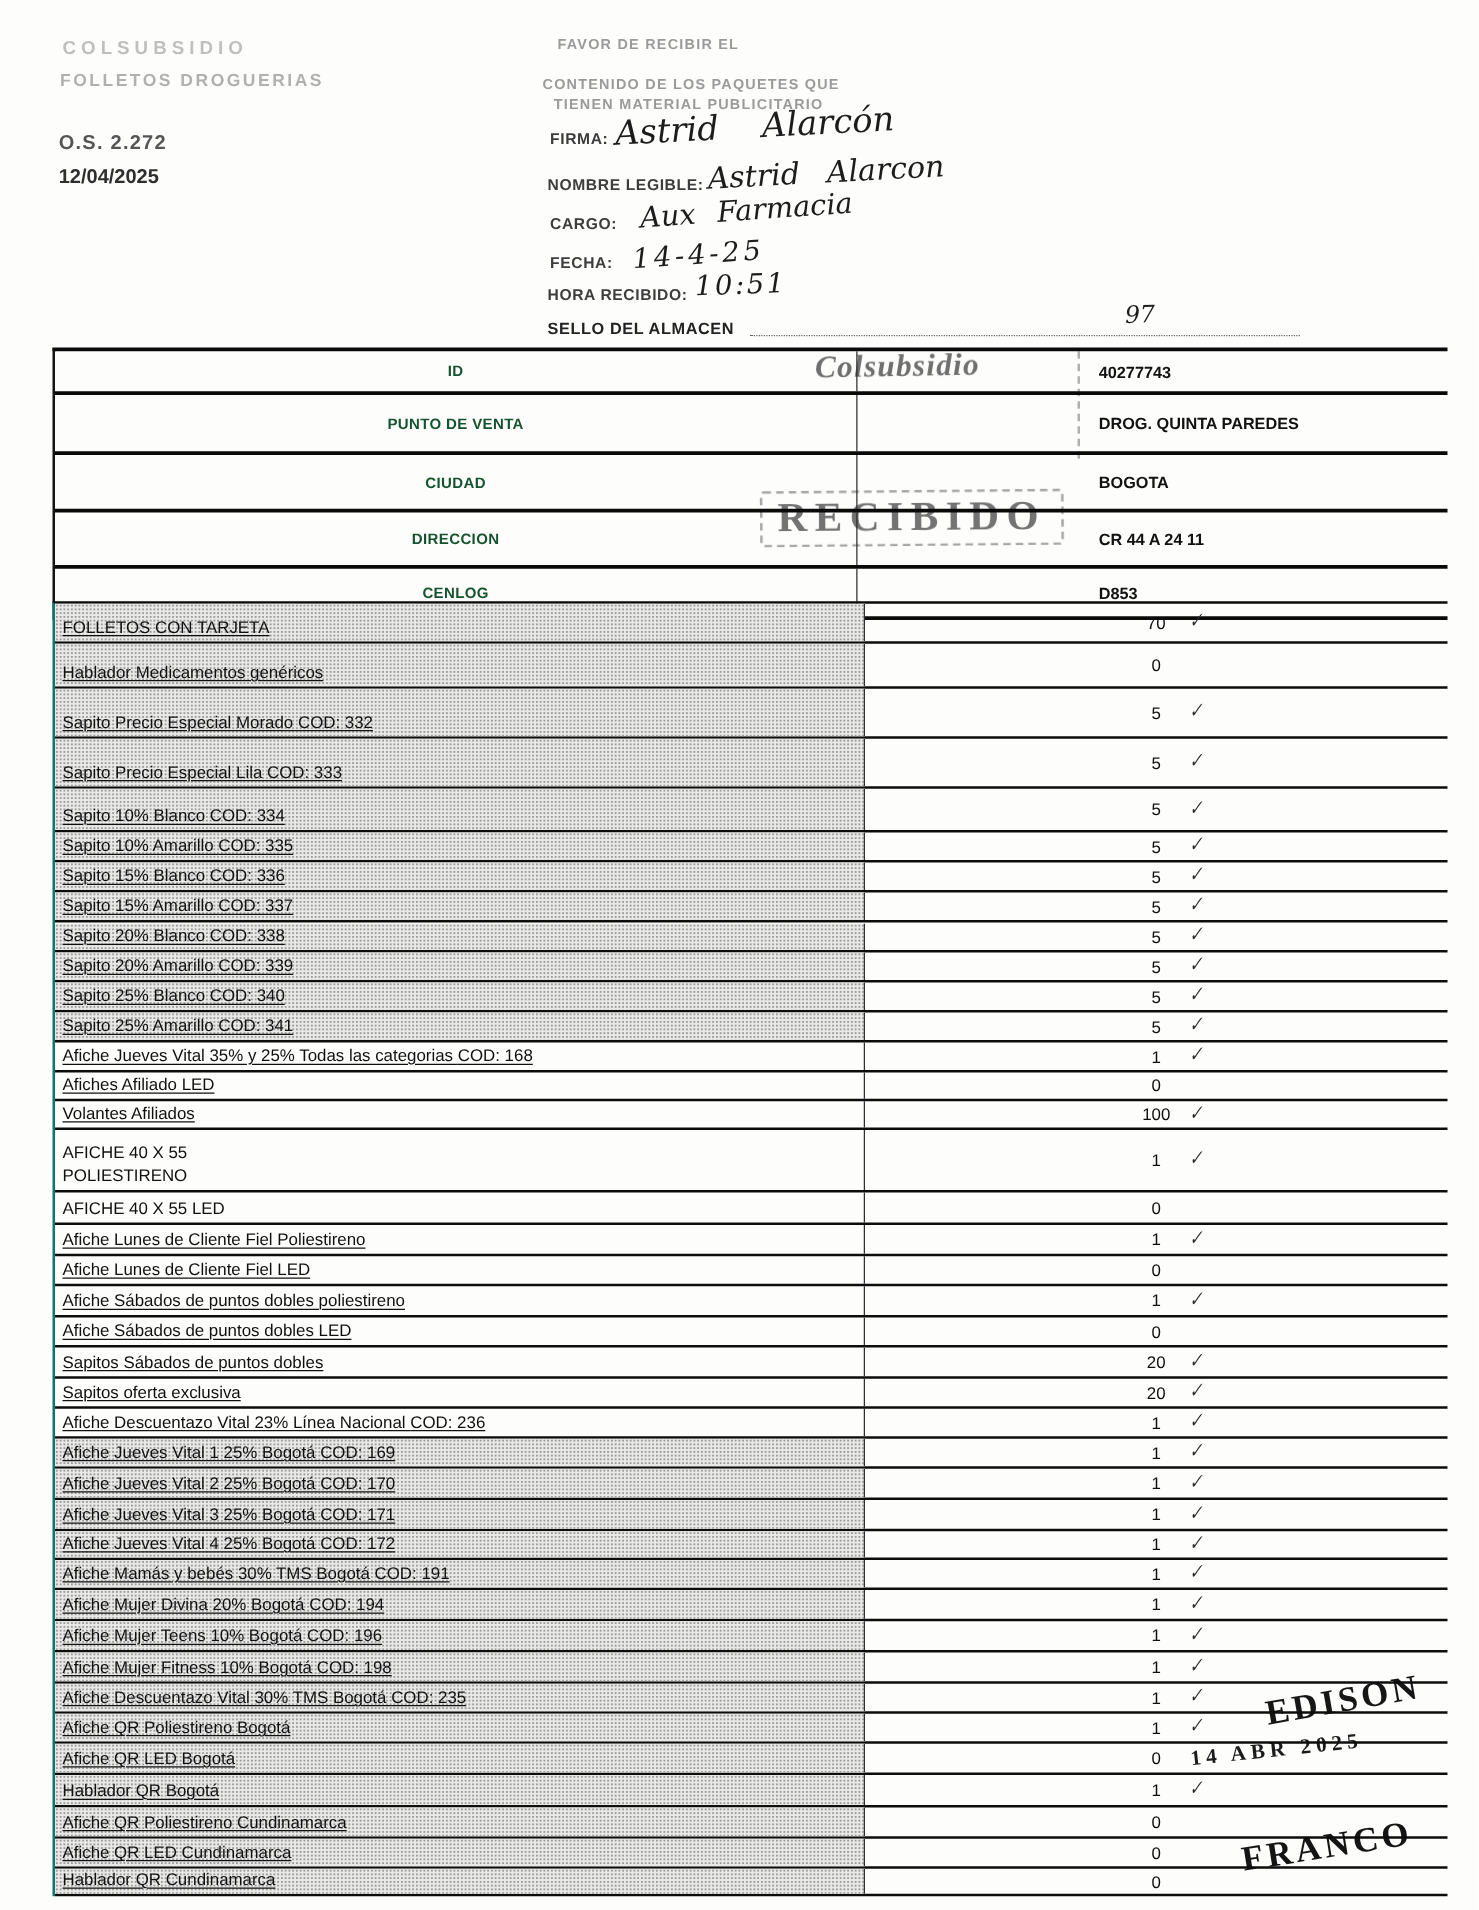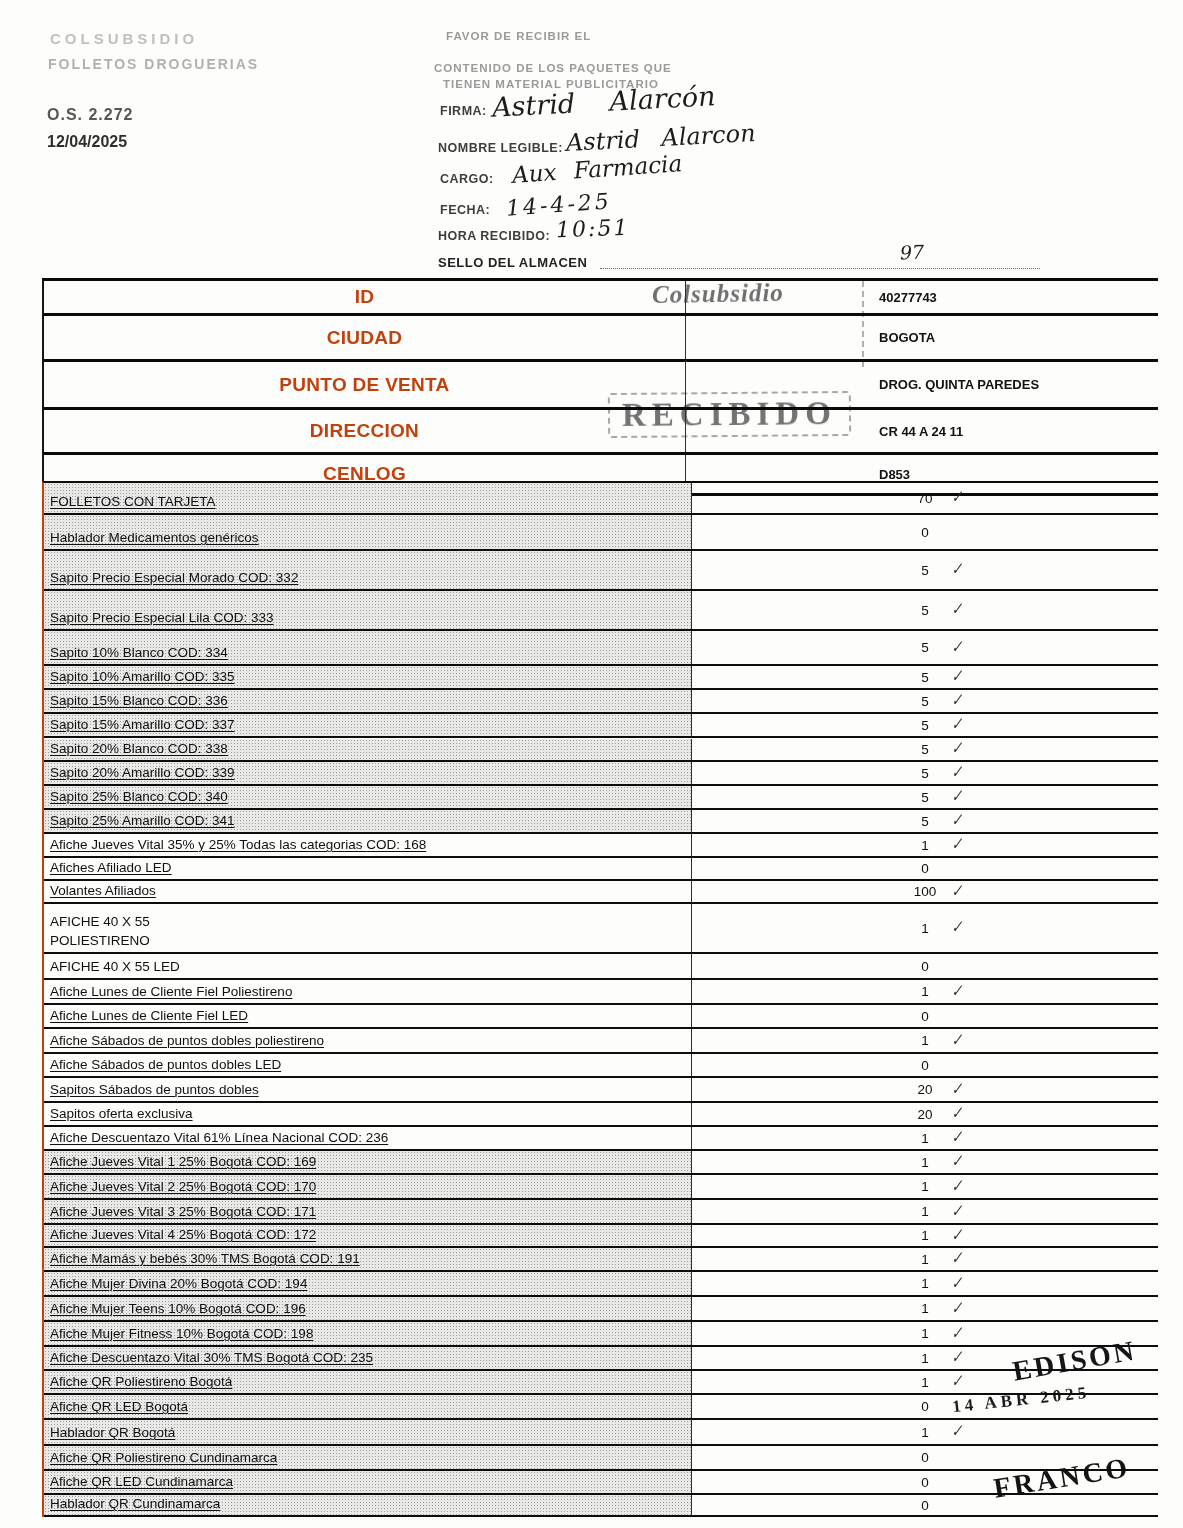--- a/index.html
+++ b/index.html
@@ -43,26 +43,26 @@
   .stamp-name{left:1012px;top:1345px;font-family:"Liberation Serif",serif;font-weight:bold;font-size:28px;
               letter-spacing:3px;color:#161616;transform:rotate(-10deg);}
   .stamp-date{left:952px;top:1390px;font-family:"Liberation Serif",serif;font-weight:bold;font-size:17px;
               letter-spacing:4px;color:#1b1b1b;transform:rotate(-6deg);white-space:nowrap;}
   .stamp-surname{left:993px;top:1462px;font-family:"Liberation Serif",serif;font-weight:bold;font-size:28px;
               letter-spacing:3px;color:#141414;transform:rotate(-9deg);}
 
   
   #info-table{position:absolute;left:42px;top:278px;width:1114px;border-top:3px solid #0a0a0a;border-left:2px solid #151515;}
   .info-row{display:flex;border-bottom:3px solid #0a0a0a;}
-  .info-label{width:641px;display:flex;align-items:center;justify-content:center;font-weight:bold;font-size:19px;
-              letter-spacing:.3px;border-right:1.5px solid #2e2e2e;color:#c2410c;}
+  .info-label{width:641px;display:flex;align-items:center;justify-content:center;font-weight:bold;font-size:12px;
+              letter-spacing:.3px;border-right:1.5px solid #2e2e2e;color:#14532d;}
   .info-value{flex:1;display:flex;align-items:center;padding-left:193px;font-weight:bold;font-size:13px;color:#121212;}
 
   
-  #items-table{position:absolute;left:42px;top:481px;width:1114px;border-top:2px solid #0a0a0a;border-left:2px solid #c2410c;}
+  #items-table{position:absolute;left:42px;top:481px;width:1114px;border-top:2px solid #0a0a0a;border-left:2px solid #0f766e;}
   .item-row{display:flex;border-bottom:2px solid #0c0c0c;}
   .item-label{width:641px;border-right:1.5px solid #2e2e2e;display:flex;flex-direction:column;justify-content:flex-end;
               padding:0 0 2px 6px;font-size:13.5px;line-height:19px;color:#101010;}
   .shaded{background-color:#e9e9e8;
           background-image:radial-gradient(#9c9c9c .55px,transparent .7px);background-size:3px 3px;}
   .item-qty{flex:1;position:relative;display:flex;align-items:center;justify-content:center;font-size:13.5px;color:#0f0f0f;}
   .check{position:absolute;left:calc(50% + 26px);top:50%;
          transform:translateY(-58%) rotate(-14deg) skewX(-10deg);
          font-size:14px;color:#2c2c2c;font-family:"DejaVu Serif",serif;font-style:italic;}
   .u{text-decoration:underline;text-underline-offset:2px;text-decoration-thickness:1px;}
@@ -101,28 +101,28 @@
   <div class="abs stamp-recibido">RECIBIDO</div>
   <div class="abs stamp-name">EDISON</div>
   <div class="abs stamp-date">14 ABR 2025</div>
   <div class="abs stamp-surname">FRANCO</div>
 
   <div id="info-table">
       <div class="info-row" style="height: 32px;">
         <div class="info-label">ID</div>
         <div class="info-value">40277743</div>
       </div>
+      <div class="info-row" style="height: 45px;">
+        <div class="info-label">PUNTO DE VENTA</div>
+        <div class="info-value">DROG. QUINTA PAREDES</div>
+      </div>
       <div class="info-row" style="height: 43px;">
         <div class="info-label">CIUDAD</div>
         <div class="info-value">BOGOTA</div>
       </div>
-      <div class="info-row" style="height: 45px;">
-        <div class="info-label">PUNTO DE VENTA</div>
-        <div class="info-value">DROG. QUINTA PAREDES</div>
-      </div>
       <div class="info-row" style="height: 42px;">
         <div class="info-label">DIRECCION</div>
         <div class="info-value">CR 44 A 24 11</div>
       </div>
       <div class="info-row" style="height: 38px;">
         <div class="info-label">CENLOG</div>
         <div class="info-value">D853</div>
       </div>
     </div>
 
@@ -325,21 +325,21 @@
         <div class="item-label">
           <span><span class="u">Sapitos oferta exclusiva</span></span>
         </div>
         <div class="item-qty">
           <span>20</span>
           <span class="check">✓</span>
         </div>
       </div>
       <div class="item-row" style="height: 22px;">
         <div class="item-label">
-          <span><span class="u">Afiche Descuentazo Vital 61% Línea Nacional </span><span class="u">COD: 236</span></span>
+          <span><span class="u">Afiche Descuentazo Vital 23% Línea Nacional </span><span class="u">COD: 236</span></span>
         </div>
         <div class="item-qty">
           <span>1</span>
           <span class="check">✓</span>
         </div>
       </div>
       <div class="item-row" style="height: 22px;">
         <div class="item-label shaded">
           <span><span class="u">Afiche Jueves Vital 1 25% Bogotá </span><span class="u">COD: 169</span></span>
         </div>

